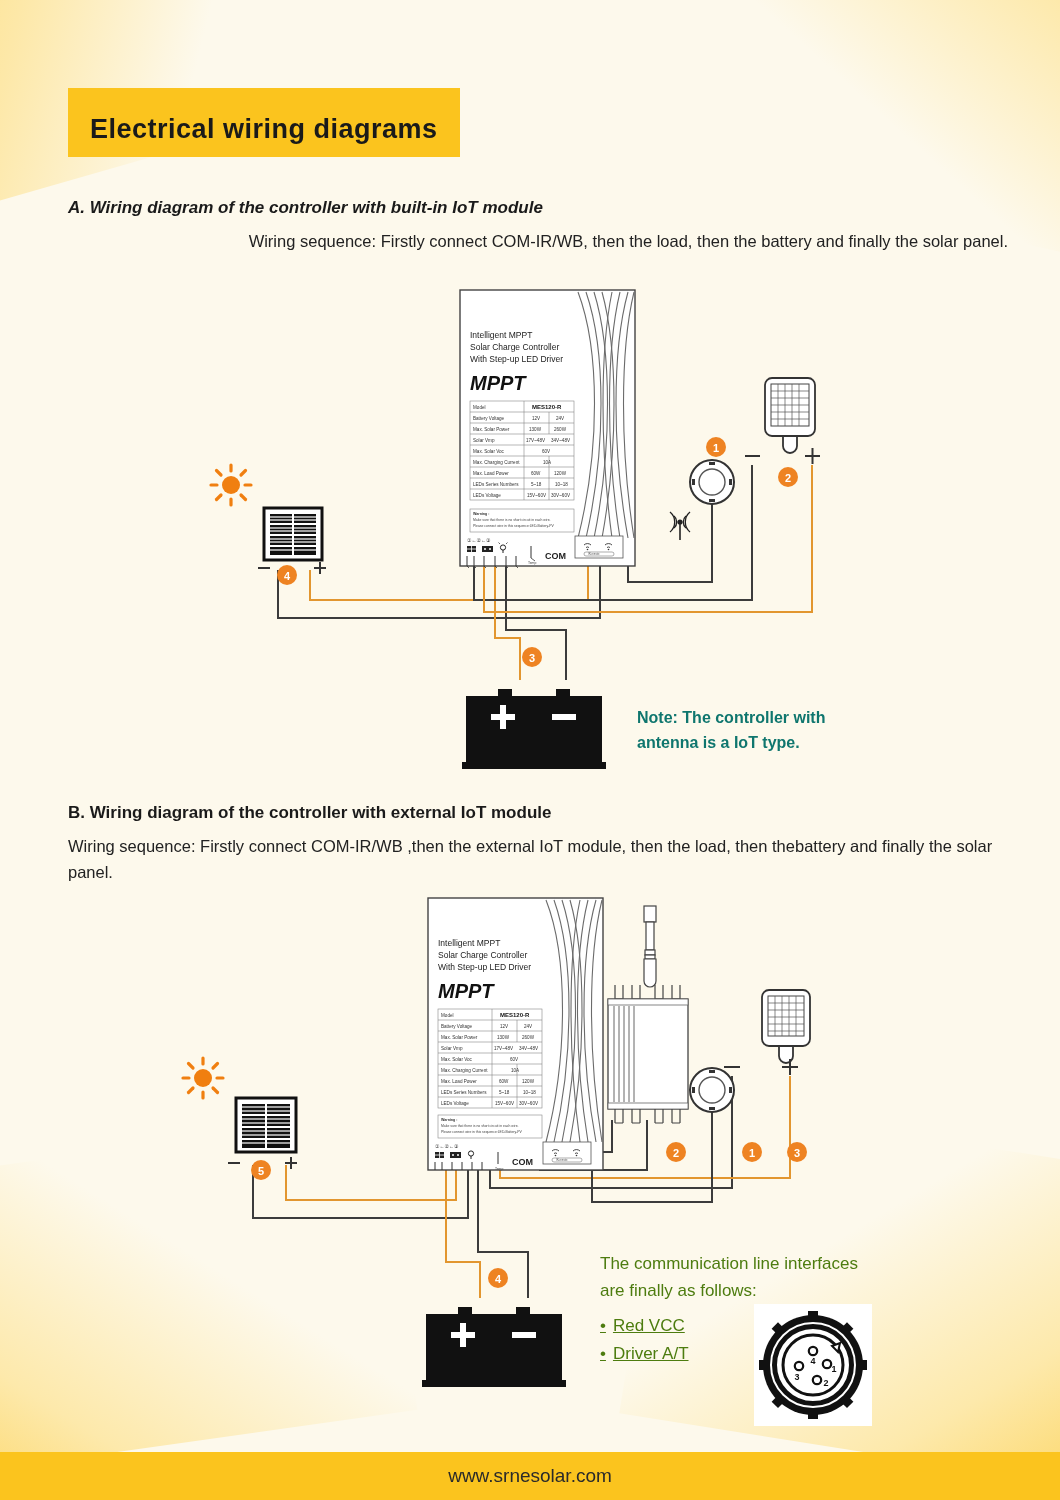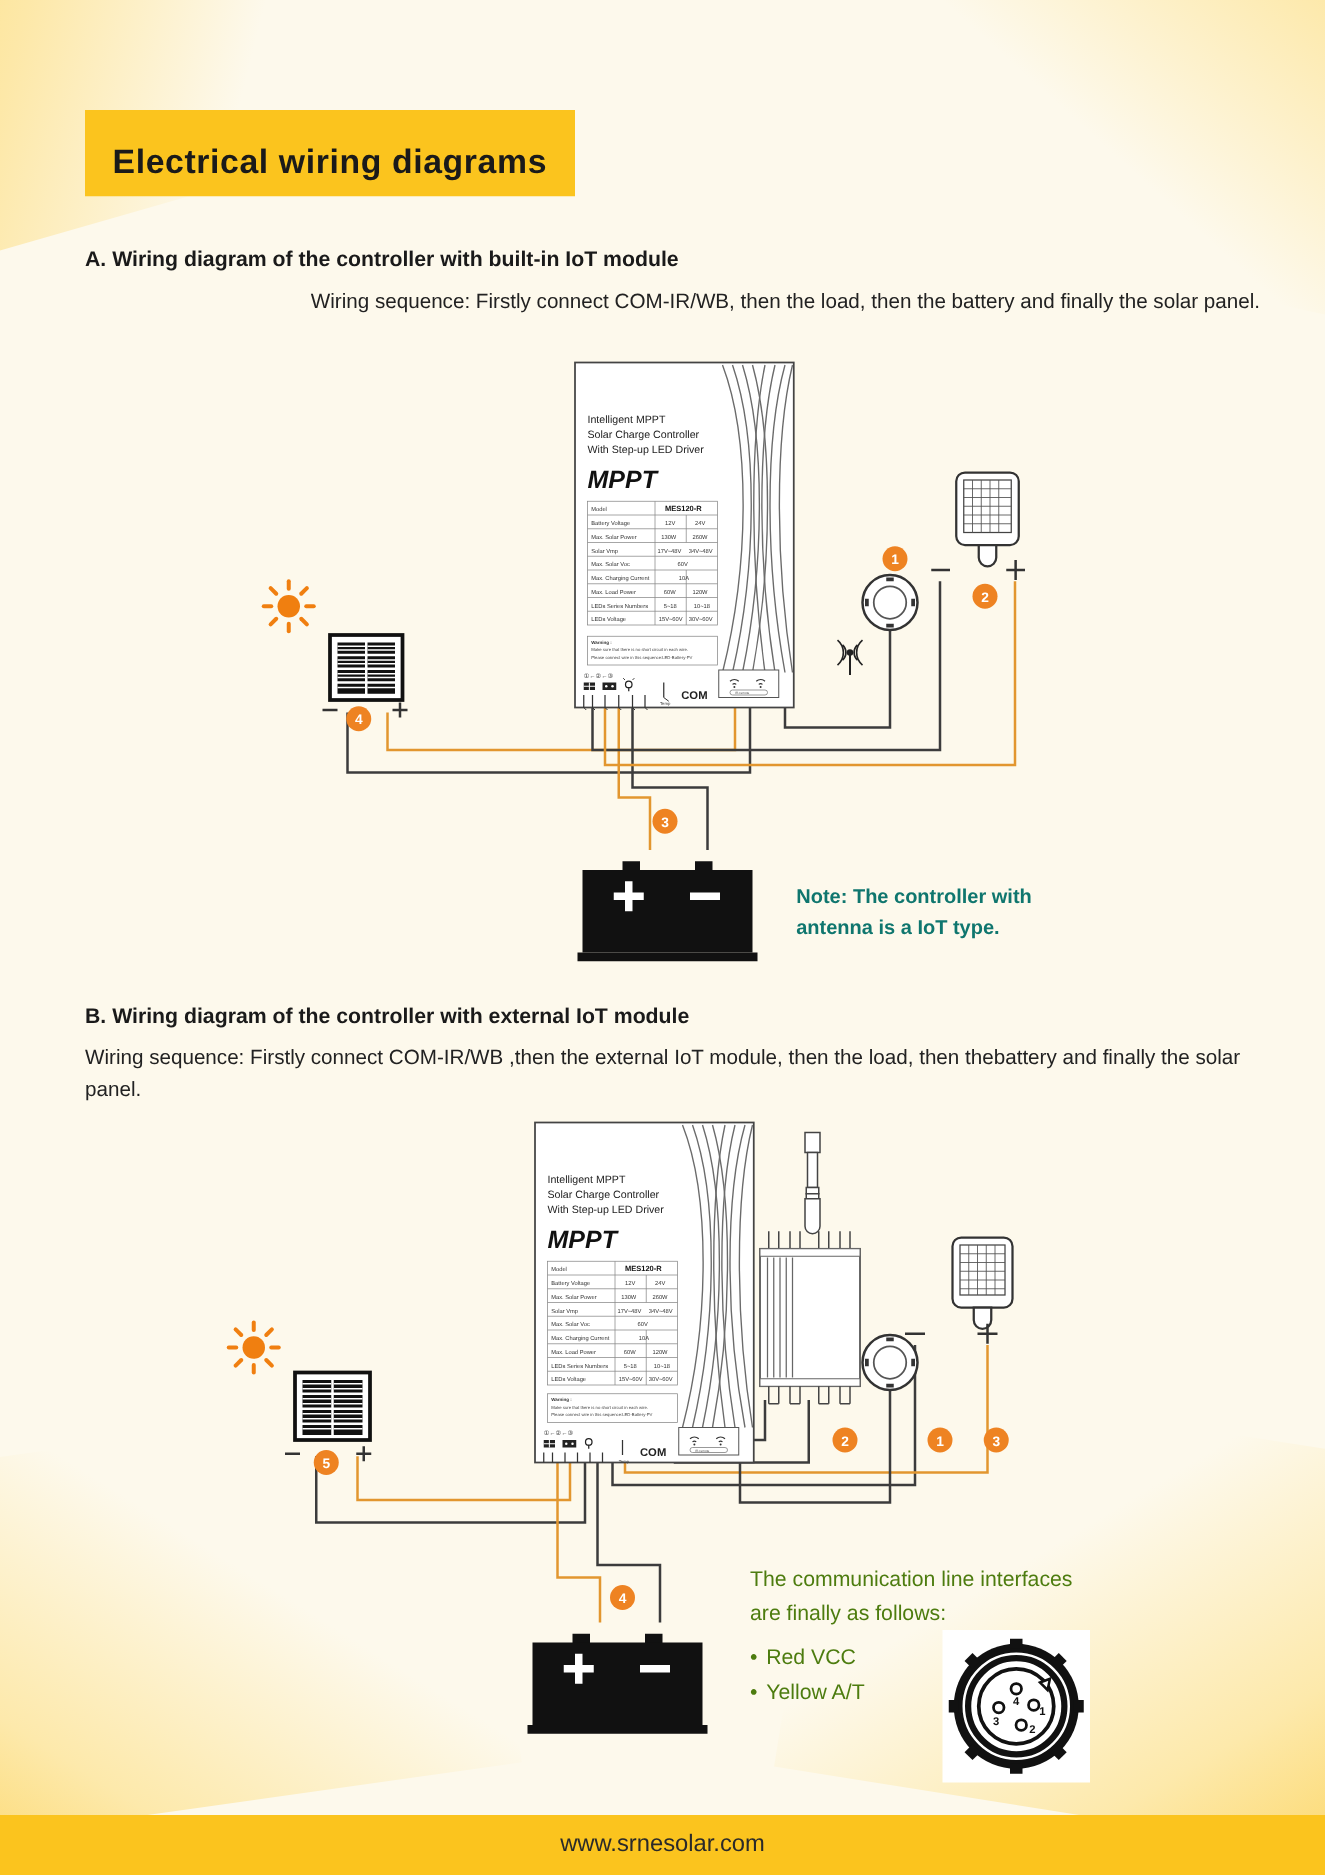--- a/index.html
+++ b/index.html
@@ -27,30 +27,30 @@
   
   #page-title{
     position:absolute;left:68px;top:88px;
     background:#fbc41e;padding:26px 22px 12px 22px;
     font-size:27px;font-weight:bold;letter-spacing:.5px;color:#1a1a1a;
   }
 
   
   .sec-head{position:absolute;font-size:17px;font-weight:bold;color:#1a1a1a;}
   .sec-sub{position:absolute;font-size:16.5px;color:#222;line-height:26px;}
-  #sec-a-head{left:68px;top:198px;}
+  #sec-a-head{left:68px;top:198px;font-style:italic;}
   #sec-a-sub{left:68px;top:228px;width:940px;text-align:right;}
   #sec-b-head{left:68px;top:803px;}
   #sec-b-sub{left:68px;top:833px;width:935px;}
 
   #note-block{position:absolute;left:637px;top:705px;font-size:16px;font-weight:bold;
     line-height:25px;color:#0f766e;width:230px;}
   #comm-block{position:absolute;left:600px;top:1250px;font-size:17px;color:#4d7c0f;line-height:27px;width:290px;}
   #comm-block .cl{margin:0;}
-  #comm-list{margin:8px 0 0 0;padding:0;list-style:none;}
+  #comm-list{margin:8px 0 0 0;padding:0;list-style:none;text-decoration:underline;}
   #comm-list li{font-size:17px;line-height:28px;}
   #comm-list li:before{content:"\2022";margin-right:7px;}
 
   
   #footer{position:absolute;left:0;bottom:0;width:1060px;height:48px;background:#fbc41e;
     display:flex;align-items:center;justify-content:center;}
   #footer-url{font-size:19px;color:#2a2a2a;}
 
   
   .diagram{position:absolute;}
@@ -637,21 +637,21 @@
     <text x="261" y="294.5" font-size="11" font-weight="bold" fill="#fff" text-anchor="middle">5</text>
   </g>
 </svg>
 </div>
 
 <div id="comm-block">
   <p class="cl">The communication line interfaces</p>
   <p class="cl">are finally as follows:</p>
   <ul id="comm-list">
     <li>Red VCC</li>
-    <li>Yellow A/T</li>
+    <li>Driver A/T</li>
   </ul>
 </div>
 
 <div style="position:absolute;left:754px;top:1304px;width:118px;height:122px;background:#fff;">
 <svg width="118" height="122" viewBox="0 0 118 122" xmlns="http://www.w3.org/2000/svg">
   <g>
     <circle cx="59" cy="61" r="50" fill="#111"></circle>
     <g fill="#111">
       <rect x="54" y="7" width="10" height="8"></rect>
           <rect x="54" y="107" width="10" height="8"></rect>

